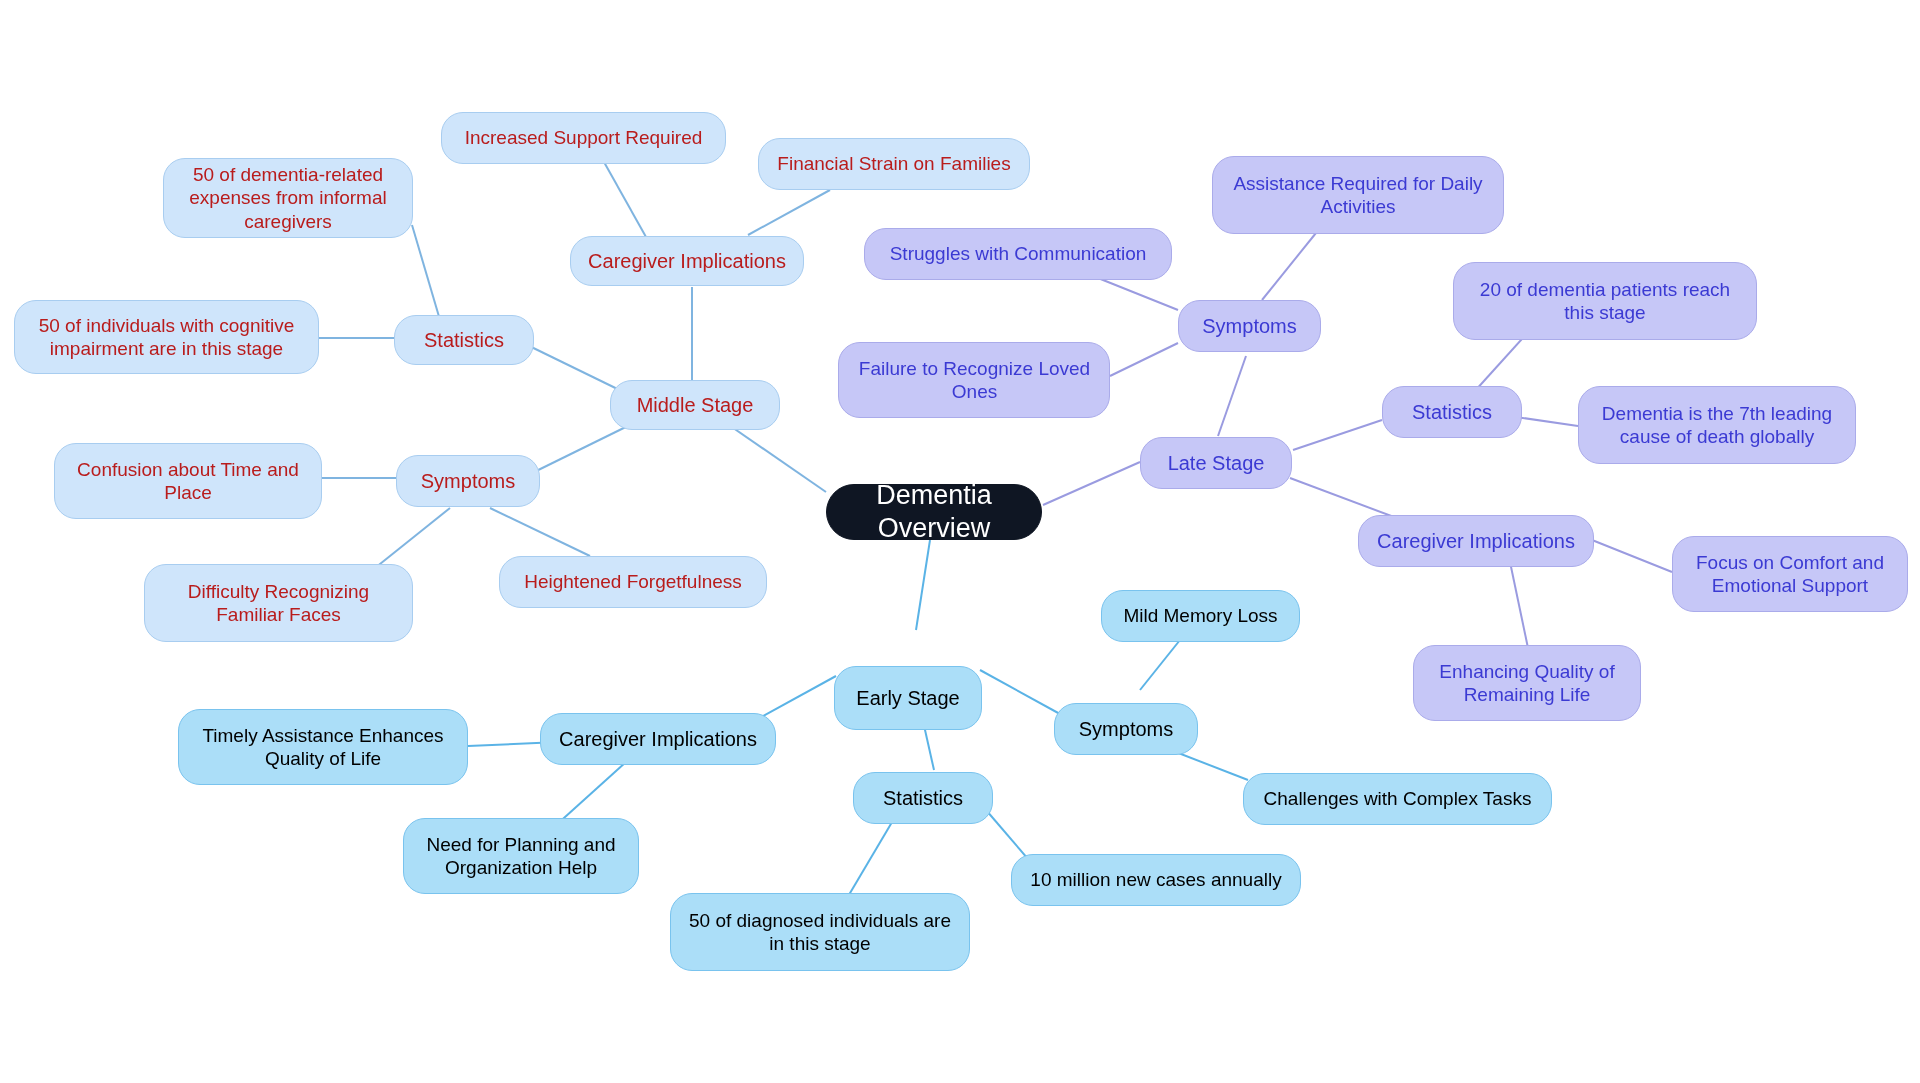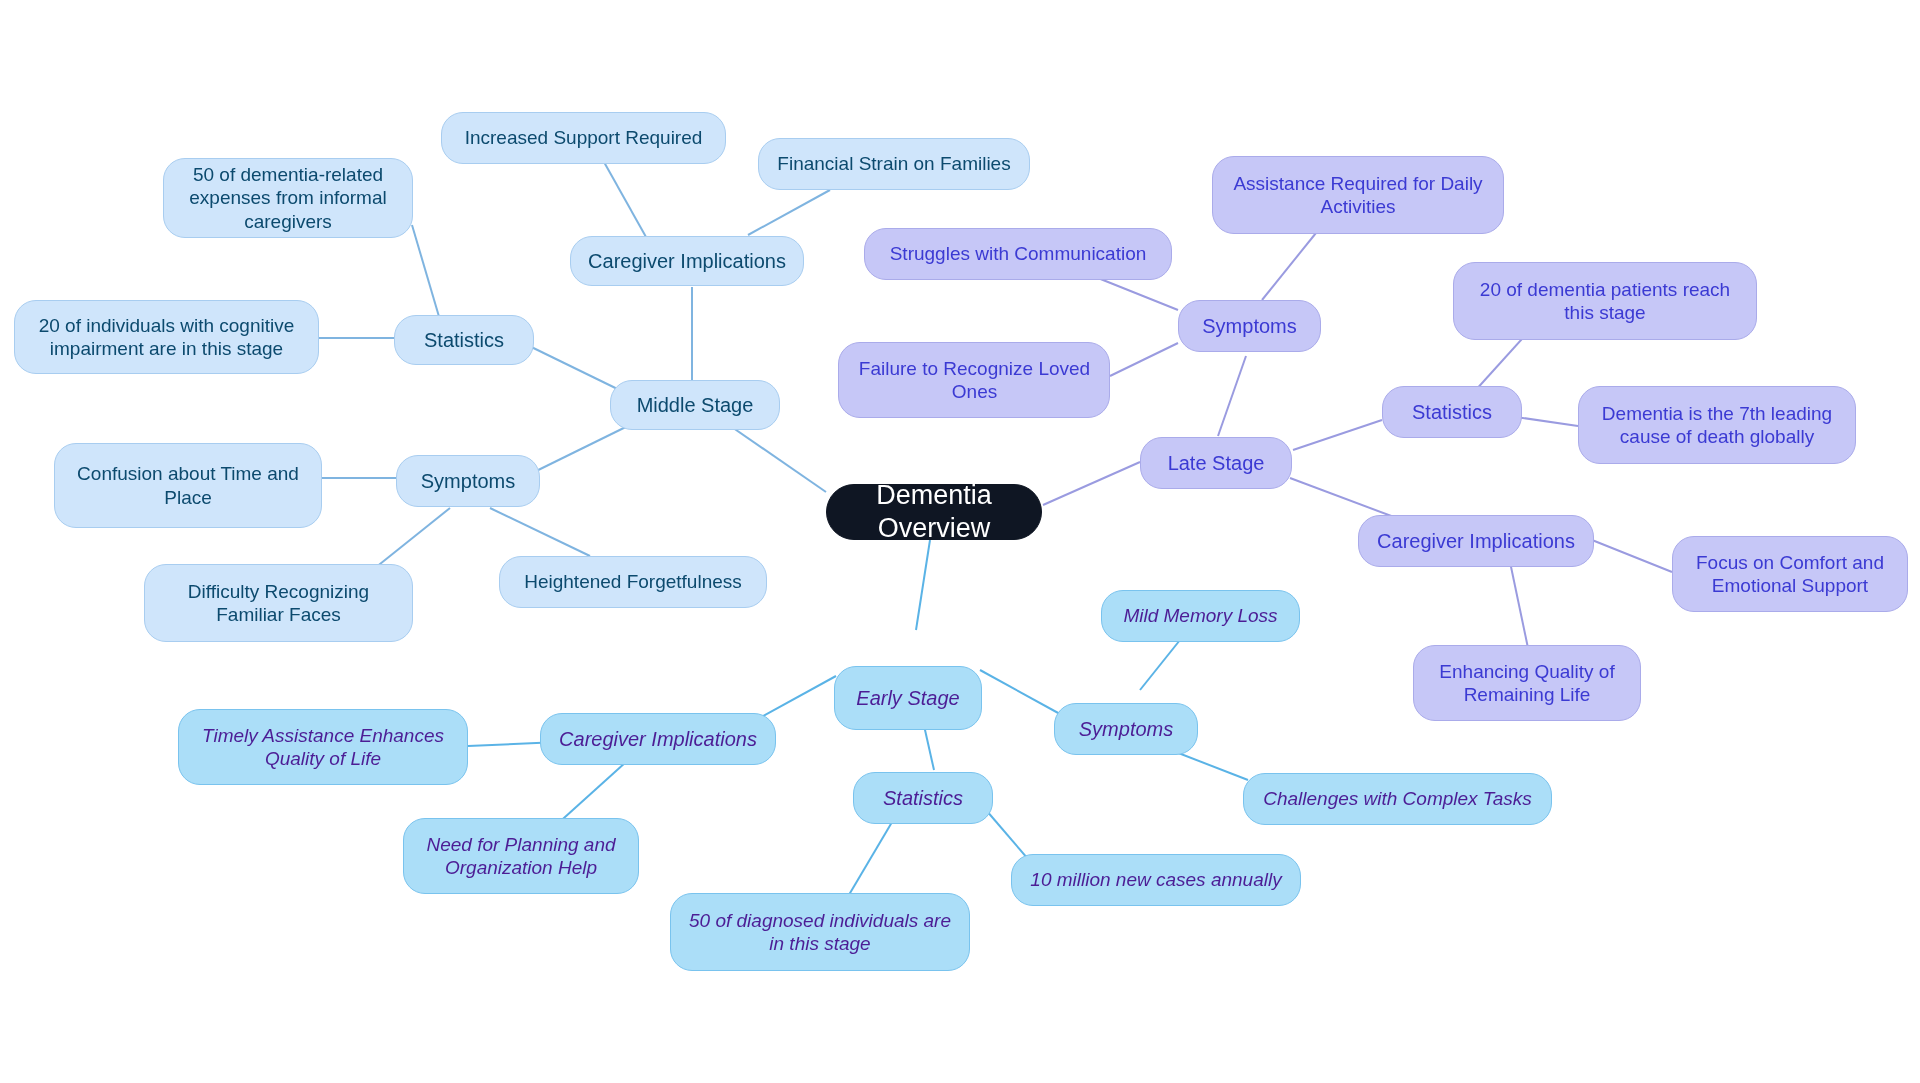--- a/index.html
+++ b/index.html
@@ -45,37 +45,36 @@
     background: #0f1623;
     color: #ffffff;
     border-color: #0f1623;
     font-size: 27px;
     border-radius: 28px;
   }
   
   .node.c-lightblue {
     background: #cfe5fb;
     border-color: #a8cdf0;
-    color: #0c4a6e;
+    color: #b91c1c;
     font-size: 19px;
   }
   
   .node.c-purple {
     background: #c6c7f7;
     border-color: #aaabea;
     color: #3b3ad3;
     font-size: 19px;
   }
   
   .node.c-sky {
     background: #abdef8;
     border-color: #79c3ee;
-    color: #4c1d95;
+    color: #000000;
     font-size: 19px;
-    font-style: italic;
   }
   .node.branch { font-size: 20px; }
 </style>
 </head>
 <body>
 
 <div id="mindmap">
 
   <svg id="edges" viewBox="0 0 1920 1083" xmlns="http://www.w3.org/2000/svg">
 
@@ -153,24 +152,24 @@
 
   <div class="node c-lightblue" style="left:758px; top:138px; width:272px; height:52px;">
     <span>Financial Strain on Families</span>
   </div>
 
   <div class="node c-lightblue" style="left:163px; top:158px; width:250px; height:80px;">
     <span>50 of dementia-related expenses from informal caregivers</span>
   </div>
 
   <div class="node c-lightblue" style="left:14px; top:300px; width:305px; height:74px;">
-    <span>20 of individuals with cognitive impairment are in this stage</span>
-  </div>
-
-  <div class="node c-lightblue" style="left:54px; top:443px; width:268px; height:85px;">
+    <span>50 of individuals with cognitive impairment are in this stage</span>
+  </div>
+
+  <div class="node c-lightblue" style="left:54px; top:443px; width:268px; height:76px;">
     <span>Confusion about Time and Place</span>
   </div>
 
   <div class="node c-lightblue" style="left:144px; top:564px; width:269px; height:78px;">
     <span>Difficulty Recognizing Familiar Faces</span>
   </div>
 
   <div class="node c-lightblue" style="left:499px; top:556px; width:268px; height:52px;">
     <span>Heightened Forgetfulness</span>
   </div>

